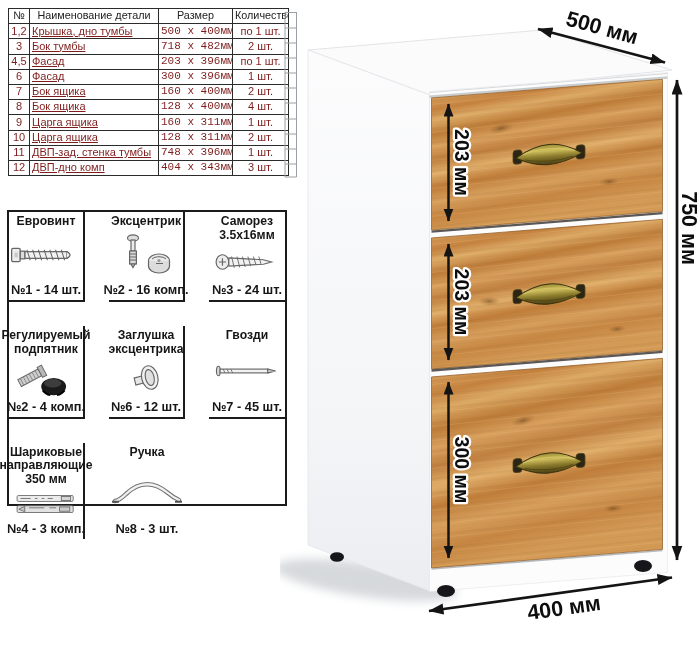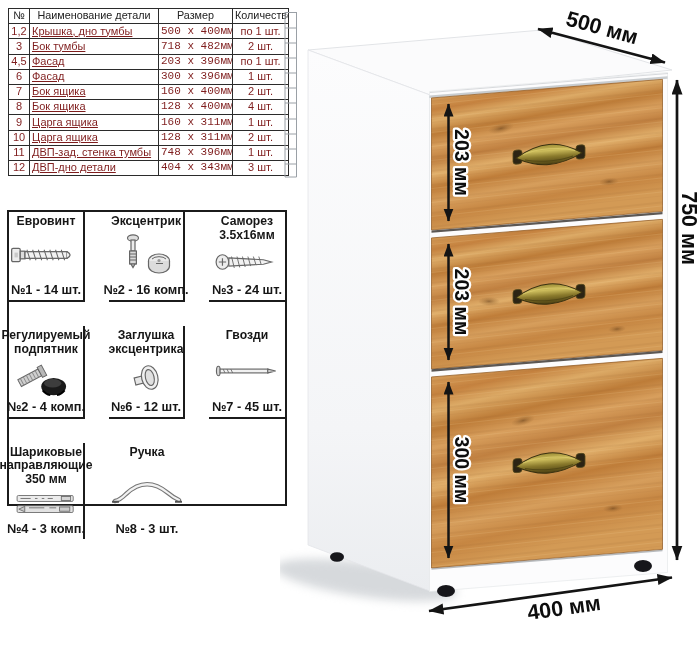--- a/index.html
+++ b/index.html
@@ -113,21 +113,21 @@
 
         <tr>
           <td class="c-num">11</td>
           <td class="c-name">ДВП-зад. стенка тумбы</td>
           <td class="c-size">748 х 396мм</td>
           <td class="c-qty">1 шт.</td>
         </tr>
 
         <tr>
           <td class="c-num">12</td>
-          <td class="c-name">ДВП-дно детали</td>
+          <td class="c-name">ДВП-дно комп</td>
           <td class="c-size">404 х 343мм</td>
           <td class="c-qty">3 шт.</td>
         </tr>
       </tbody>
   </table>
 
   <div id="hardware-grid">
 
     <div class="hw-cell">
       <div class="hw-title">Евровинт</div>

